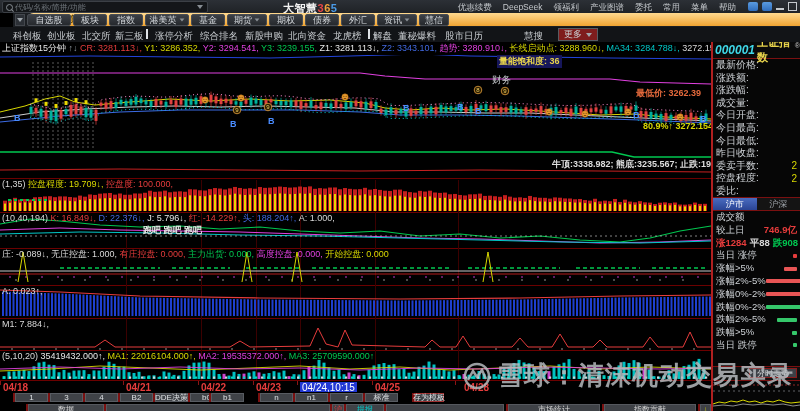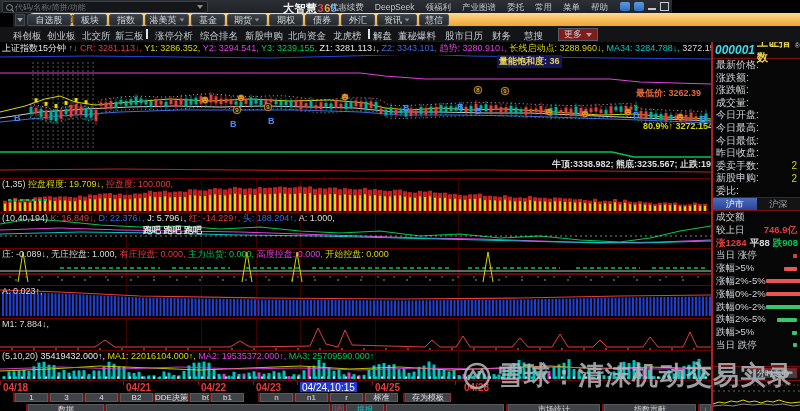--- a/index.html
+++ b/index.html
@@ -1,20 +1,20 @@
 <!DOCTYPE html>
 <html><head>
 <meta charset="utf-8">
 <style>
   html,body{margin:0;padding:0;background:#000;}
   #app{position:relative;width:800px;height:411px;background:#000;overflow:hidden;
        font-family:"Liberation Sans","DejaVu Sans",sans-serif;}
   .abs{position:absolute;}
   
-  .titlebar{position:absolute;left:0;top:0;width:672px;height:13px;background:linear-gradient(#2c3036,#1f2226);z-index:20;}
+  .titlebar{position:absolute;left:0;top:0;width:800px;height:13px;background:linear-gradient(#2c3036,#1f2226);z-index:20;}
   .searchbox{position:absolute;left:2px;top:1px;width:204px;height:10px;background:#141619;border:1px solid #3c4046;border-radius:2px;display:flex;align-items:center;gap:2px;}
   .mag{width:5px;height:5px;border:1px solid #878d93;border-radius:50%;margin-left:3px;position:relative;flex:none;}
   .mag::after{content:"";position:absolute;width:3px;height:1px;background:#878d93;right:-2px;bottom:-1px;transform:rotate(45deg);}
   .searchbox input{flex:1;background:transparent;border:none;outline:none;color:#b8bcc0;font-size:8px;font-family:inherit;padding:0;}
   .searchbox input::placeholder{color:#6e747a;}
   .chev{width:0;height:0;border-left:3px solid transparent;border-right:3px solid transparent;border-top:4px solid #878d93;margin-right:4px;flex:none;}
   .logo{left:283px;top:1px;font-size:11px;font-weight:bold;color:#f2f2f2;letter-spacing:.5px;}
   .topmenu{right:64px;top:2px;display:flex;gap:11px;font-size:8.5px;color:#c4c8cc;white-space:nowrap;}
   .winicons{right:3px;top:1px;display:flex;gap:4px;align-items:center;height:11px;}
   .blueic{width:10px;height:9px;background:linear-gradient(#5a9be0,#2f6dbd);border-radius:2px;display:inline-block;}
@@ -159,21 +159,21 @@
       <span class="subitem" style="left: 82px;">北交所</span>
       <span class="subitem" style="left: 115px;">新三板</span>
       <span class="subitem" style="left: 155px;">涨停分析</span>
       <span class="subitem" style="left: 200px;">综合排名</span>
       <span class="subitem" style="left: 245px;">新股申购</span>
       <span class="subitem" style="left: 288px;">北向资金</span>
       <span class="subitem" style="left: 333px;">龙虎榜</span>
       <span class="subitem" style="left: 373px;">解盘</span>
       <span class="subitem" style="left: 398px;">董秘爆料</span>
       <span class="subitem" style="left: 445px;">股市日历</span>
-      <span class="subitem" style="left: 492px;">财务</span>
+      <span class="subitem" style="left: 492px; margin-top: 44px;">财务</span>
       <span class="subitem" style="left: 524px;">慧搜</span>
       <span class="subdiv" style="left: 146px;"></span>
       <span class="subdiv" style="left: 368px;"></span>
     </div>
 
   <div class="indbar" id="indbar"><span style="color: rgb(232, 232, 232);">上证指数15分钟 </span><span style="color: rgb(144, 152, 160);">↑↓ </span><span style="color: rgb(230, 60, 60);">CR: 3281.113↓, </span><span style="color: rgb(216, 216, 0);">Y1: 3286.352, </span><span style="color: rgb(224, 64, 224);">Y2: 3294.541, </span><span style="color: rgb(0, 200, 80);">Y3: 3239.155, </span><span style="color: rgb(232, 232, 232);">Z1: 3281.113↓, </span><span style="color: rgb(65, 105, 225);">Z2: 3343.101, </span><span style="color: rgb(224, 64, 224);">趋势: 3280.910↓, </span><span style="color: rgb(216, 216, 0);">长线启动点: 3288.960↓, </span><span style="color: rgb(0, 200, 200);">MA34: 3284.788↓, </span><span style="color: rgb(216, 216, 216);">3272.154, 3287.950, 3262.390, 0.000, 0.0</span></div>
 
   <svg id="chart" width="711" height="325" viewBox="0 0 711 325">
       <g>
         <line x1="0" y1="123" x2="711" y2="123" stroke="#6b0000" stroke-width="1" shape-rendering="crispEdges"></line>
@@ -1497,21 +1497,21 @@
       <div class="btab" style="left: 50px; width: 33px;">3</div>
       <div class="btab" style="left: 85px; width: 33px;">4</div>
       <div class="btab" style="left: 120px; width: 33px;">B2</div>
       <div class="btab" style="left: 155px; width: 33px;">DDE决策</div>
       <div class="btab" style="left: 190px; width: 33px;">b0</div>
       <div class="btab" style="left: 211px; width: 33px;">b1</div>
       <div class="btab" style="left: 260px; width: 33px;">n</div>
       <div class="btab" style="left: 295px; width: 33px;">n1</div>
       <div class="btab" style="left: 330px; width: 33px;">r</div>
       <div class="btab" style="left: 365px; width: 33px;">标准</div>
-      <div class="btab save" style="left: 405px; width: 46px; font-family: Liberation Serif, serif;">存为模板</div>
+      <div class="btab save" style="left: 414px; width: 30px; font-family: Liberation Serif, serif;">存为模板</div>
     </div>
   <div class="statusrow" id="statusrow">
       <div class="stseg" style="left: 28px; width: 76px; color: rgb(216, 216, 216);">数据</div>
       <div class="stseg" style="left: 106px; width: 224px; color: rgb(216, 216, 216);"></div>
       <div class="stseg" style="left: 332px; width: 12px; color: rgb(230, 60, 60);">沪</div>
       <div class="stseg" style="left: 346px; width: 38px; color: rgb(0, 208, 208);">提报</div>
       <div class="stseg" style="left: 386px; width: 118px; color: rgb(216, 216, 216);"></div>
       <div class="stseg" style="left: 508px; width: 92px; color: rgb(216, 216, 216);">市场统计</div>
       <div class="stseg" style="left: 604px; width: 92px; color: rgb(216, 216, 216);">指数贡献</div>
       <div class="stseg" style="left: 700px; width: 11px; color: rgb(216, 216, 0);">↓</div>
@@ -1554,21 +1554,21 @@
         </div>
         <div class="sb-row">
           <span>昨日收盘:</span>
           <span style="color: rgb(216, 216, 216);"></span>
         </div>
         <div class="sb-row">
           <span>委卖手数:</span>
           <span style="color: rgb(216, 216, 0);">2</span>
         </div>
         <div class="sb-row">
-          <span>新股申购:</span>
+          <span>控盘程度:</span>
           <span style="color: rgb(216, 216, 0);">2</span>
         </div>
         <div class="sb-row">
           <span>委比:</span>
           <span style="color: rgb(216, 216, 216);"></span>
         </div>
       </div>
     <div class="sb-mtabs" id="sbMtabs">
         <div class="sb-mtab sel">沪市</div>
         <div class="sb-mtab">沪深</div>

